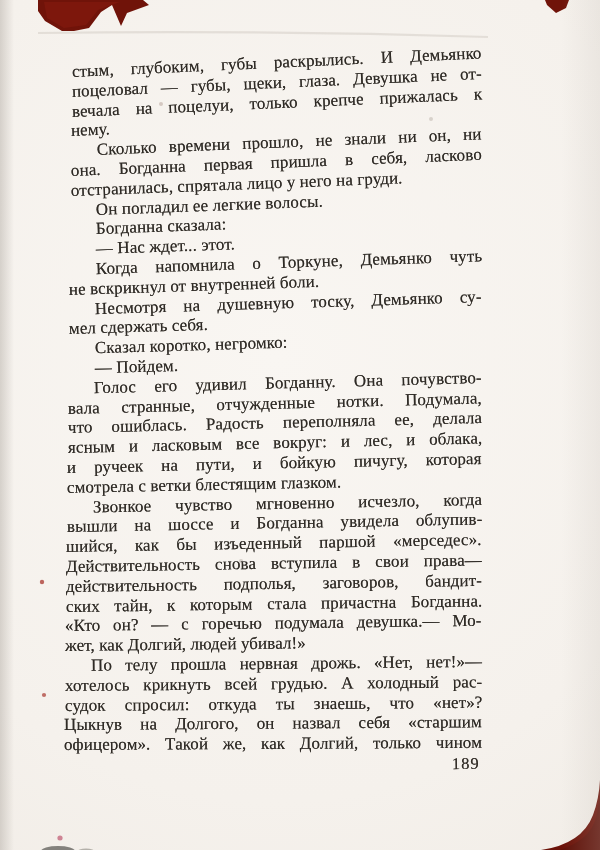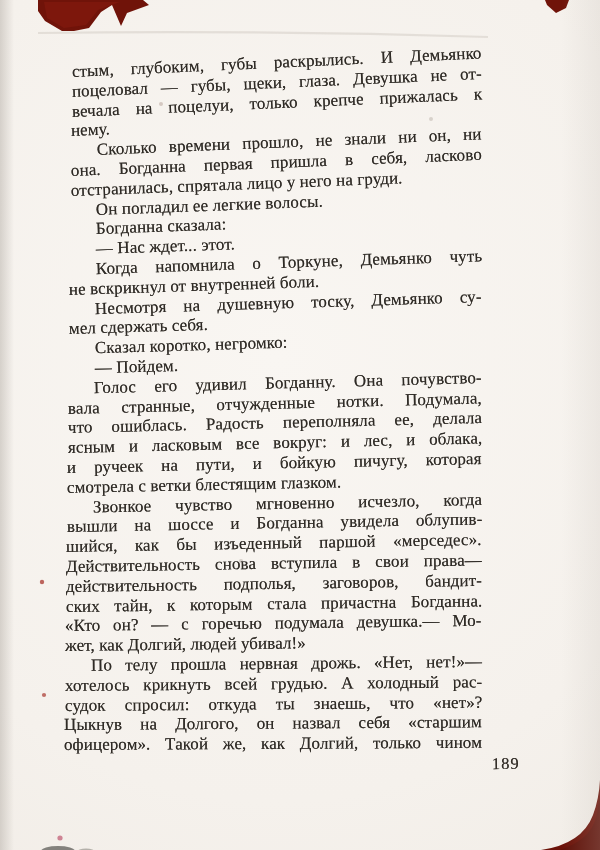--- a/index.html
+++ b/index.html
@@ -37,21 +37,20 @@
   }
   .line.just { text-align-last:justify; }
   .line.ind  { text-indent:26px; }
 
   .page-number {
     position:absolute; left:452px; top:754px;
     font-family:"Liberation Serif","DejaVu Serif",serif;
     font-size:16.5px; color:#332e28; letter-spacing:1px;
     transform:rotate(-1deg);
     text-shadow:0 0 .5px rgba(47,43,38,.8);
-    margin-left:40px;
   }
 
   .speckles {
     position:absolute; left:0; top:0; width:2px; height:2px; border-radius:50%;
     background:transparent;
     box-shadow:
       41px 581px 0 1.2px rgba(168,52,44,.75),
       43px 694px 0 1.1px rgba(168,52,44,.7),
       59px 837px 0 1.6px rgba(196,105,126,.8),
       160px 103px 0 1px rgba(180,160,150,.5),

